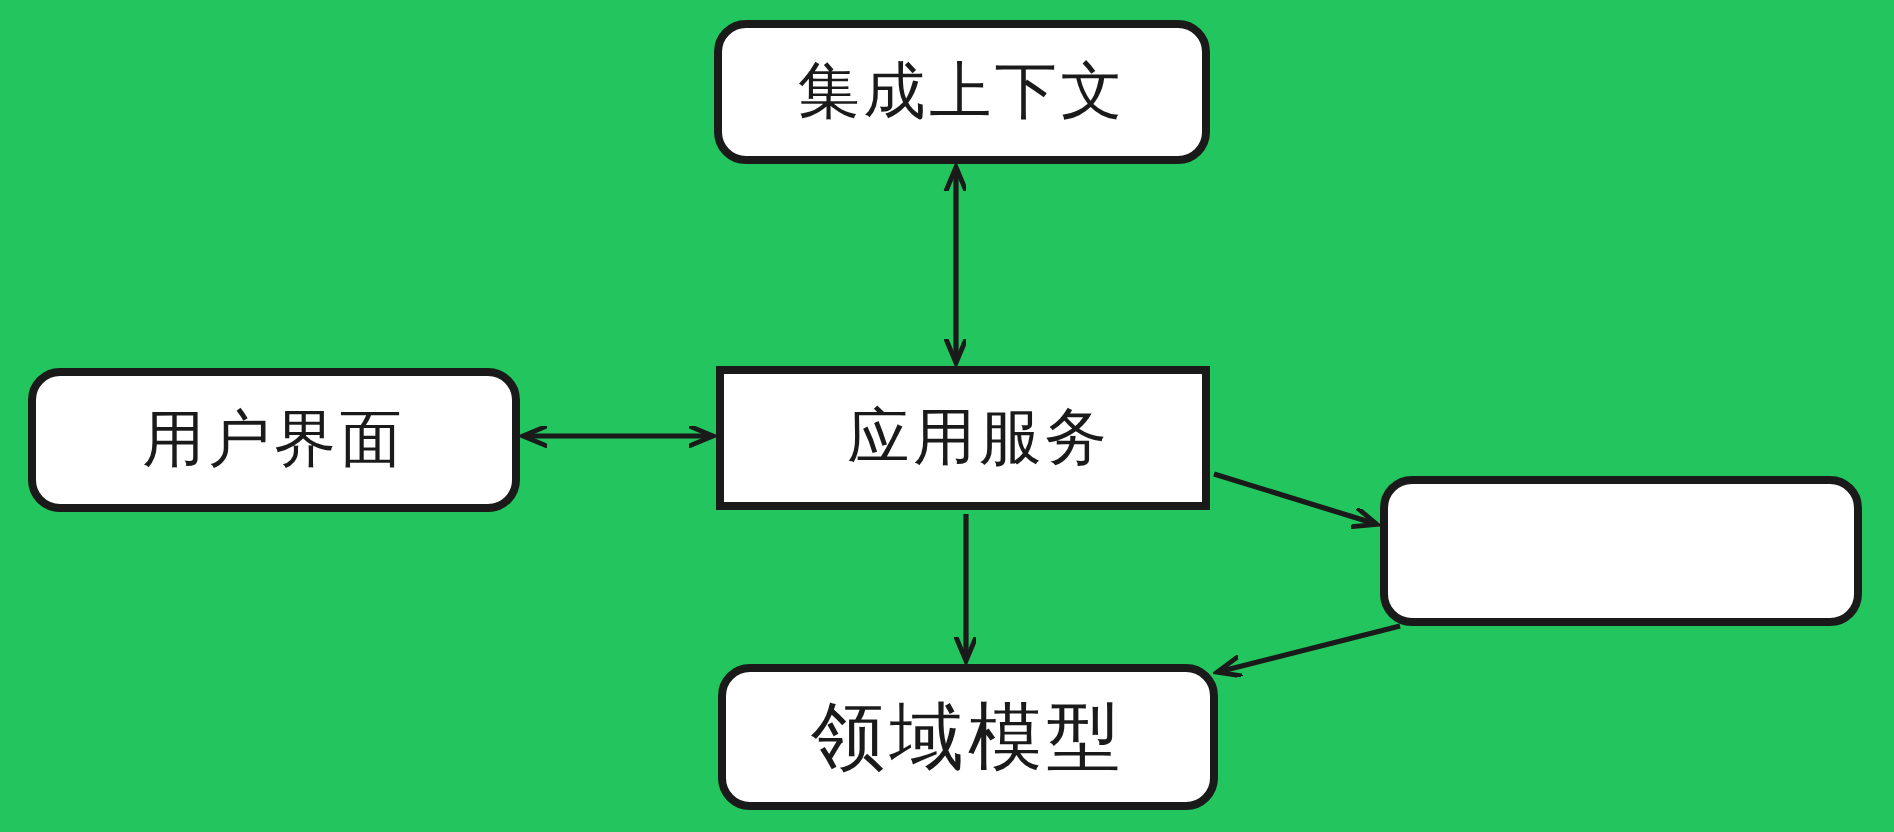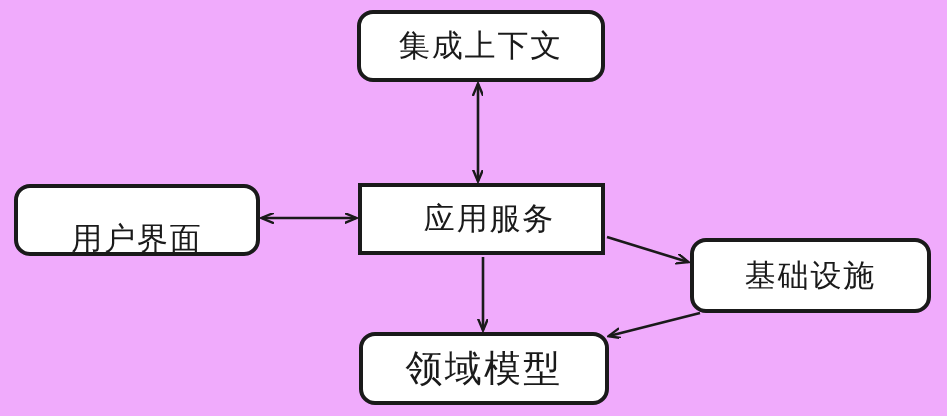--- a/index.html
+++ b/index.html
@@ -7,21 +7,21 @@
     padding: 0;
     background: #ffffff;
   }
   body {
     font-family: "DejaVu Serif", "Liberation Serif", serif;
   }
   #diagram-canvas {
     position: relative;
     width: 947px;
     height: 416px;
-    background: #f0abfc;
+    background: #22c55e;
     overflow: hidden;
   }
   #diagram-svg {
     position: absolute;
     left: 0;
     top: 0;
     width: 947px;
     height: 416px;
   }
   .node-label {
@@ -63,21 +63,20 @@
       <line x1="478" y1="84" x2="478" y2="181" marker-start="url(#arrowtail)" marker-end="url(#arrowhead)"></line>
       <line x1="262" y1="218" x2="356" y2="218" marker-start="url(#arrowtail)" marker-end="url(#arrowhead)"></line>
       <line x1="483" y1="257" x2="483" y2="330" marker-end="url(#arrowhead)"></line>
       <line x1="607" y1="237" x2="688" y2="262" marker-end="url(#arrowhead)"></line>
       <line x1="700" y1="313" x2="609" y2="336" marker-end="url(#arrowhead)"></line>
     </g>
   </svg>
 
   <div class="node-label" style="left:357px; top:10px; width:248px; height:72px; font-size:31px;">集成上下文</div>
 
-  <div class="node-label" style="left:14px; top:184px; width:246px; height:72px; font-size:31px;margin-top:19px;">用户界面</div>
+  <div class="node-label" style="left:14px; top:184px; width:246px; height:72px; font-size:31px;">用户界面</div>
 
   <div class="node-label" style="left:358px; top:183px; width:263px; height:72px; font-size:31px;">应用服务</div>
 
-  <div class="node-label" style="left:690px; top:238px; width:241px; height:75px; font-size:31px;">基础设施</div>
 
   <div class="node-label" style="left:359px; top:332px; width:250px; height:73px; font-size:37px;">领域模型</div>
 
 </div>
 
 </body></html>

